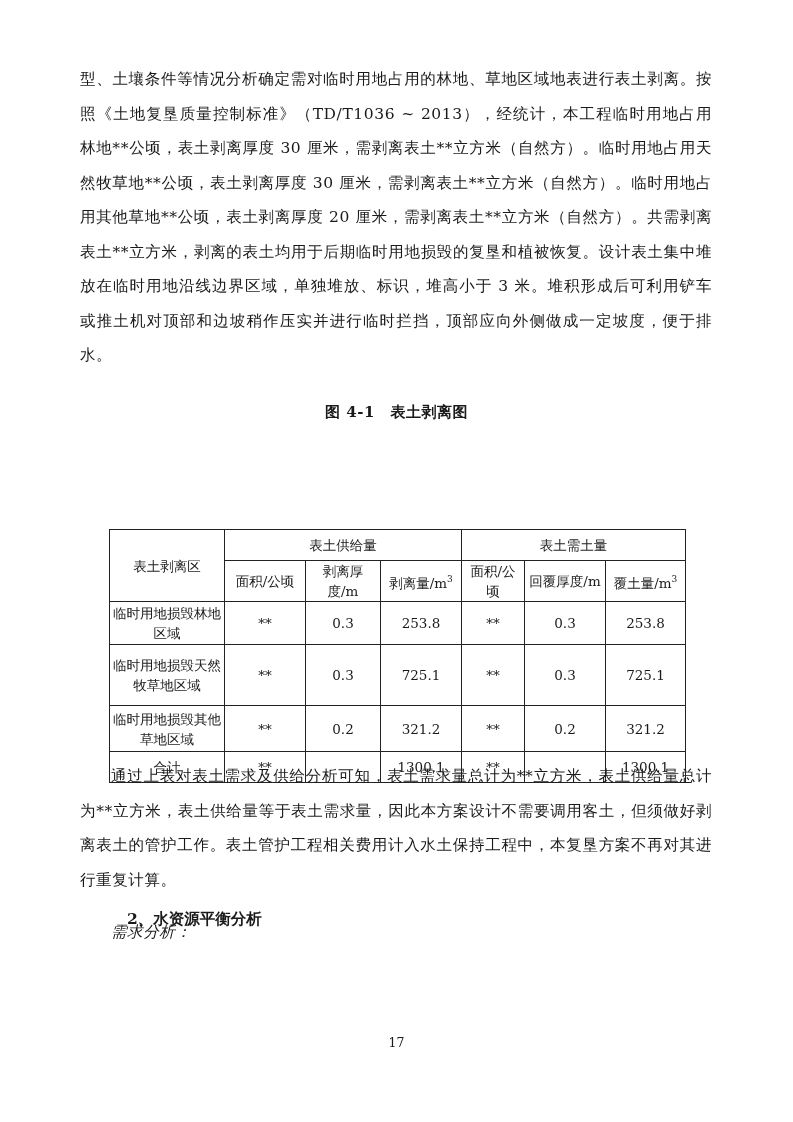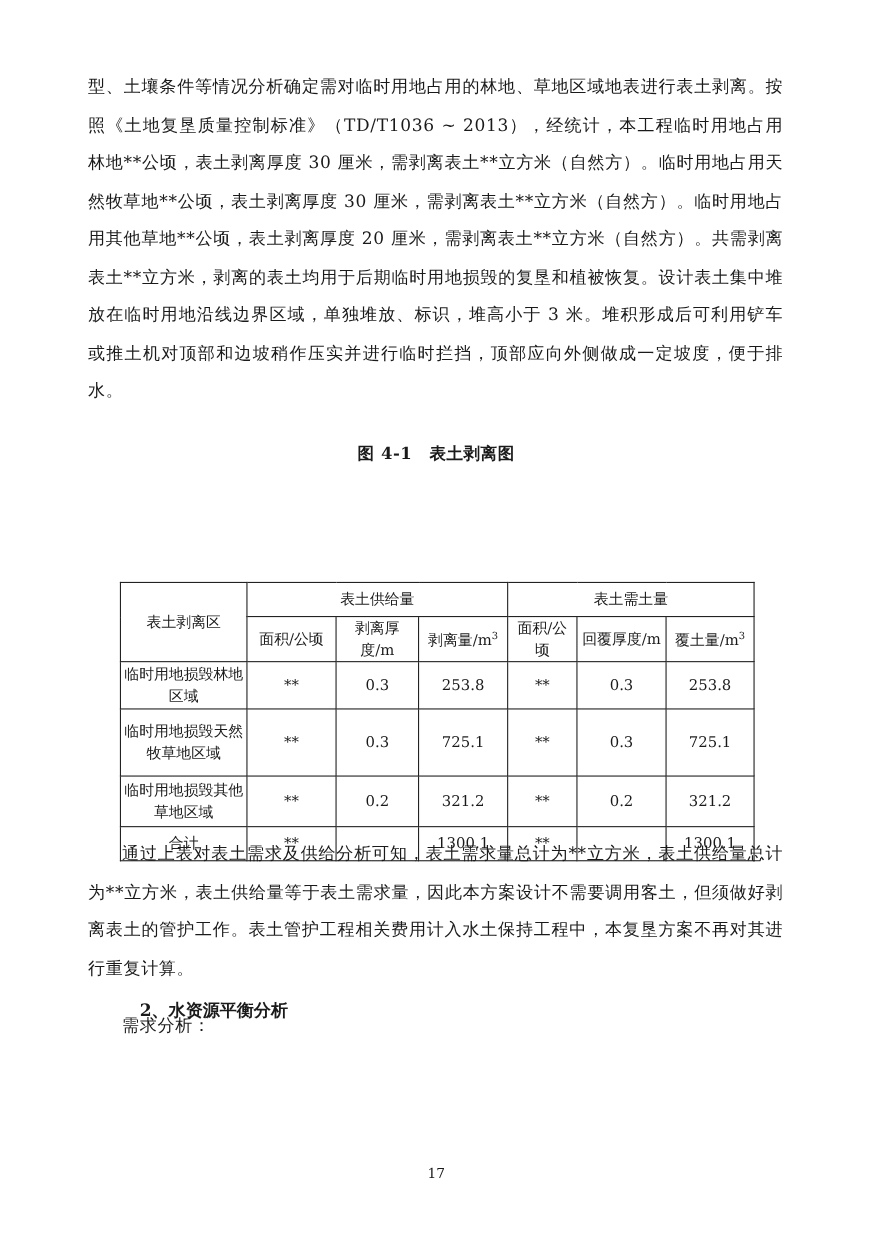--- a/index.html
+++ b/index.html
@@ -9,21 +9,21 @@
   .para { position: absolute; left: 80px; width: 632px; font-size: 15.5px; line-height: 34.5px;
           text-align: justify; letter-spacing: 0.6px; margin: 0; }
   .indent { text-indent: 31px; }
   .caption { position: absolute; left: 0; width: 793px; text-align: center; font-weight: bold;
              font-size: 15px; margin: 0; letter-spacing: 0.5px; }
   .heading { position: absolute; left: 111px; font-weight: bold; font-size: 15.5px; margin: 16px; }
   table.data { position: absolute; left: 109px; top: 529px; width: 576px; border-collapse: collapse;
                font-size: 13.5px; table-layout: fixed; }
   table.data td, table.data th { border: 1.4px solid #222; text-align: center; vertical-align: middle;
                font-weight: normal; padding: 0 3px; line-height: 20px; }
-  .page-number { position: absolute; left: 0; width: 793px; top: 1035px; text-align: center; font-size: 12.5px; margin-top: 24px; }
+  .page-number { position: absolute; left: 0; width: 793px; top: 1035px; text-align: center; font-size: 12.5px; }
   sup { font-size: 9px; }
 </style>
 </head>
 <body>
 
 <div class="page">
 
   <p class="para" style="top:62px;">型、土壤条件等情况分析确定需对临时用地占用的林地、草地区域地表进行表土剥离。按照《土地复垦质量控制标准》（TD/T1036 ~ 2013），经统计，本工程临时用地占用林地**公顷，表土剥离厚度 30 厘米，需剥离表土**立方米（自然方）。临时用地占用天然牧草地**公顷，表土剥离厚度 30 厘米，需剥离表土**立方米（自然方）。临时用地占用其他草地**公顷，表土剥离厚度 20 厘米，需剥离表土**立方米（自然方）。共需剥离表土**立方米，剥离的表土均用于后期临时用地损毁的复垦和植被恢复。设计表土集中堆放在临时用地沿线边界区域，单独堆放、标识，堆高小于 3 米。堆积形成后可利用铲车或推土机对顶部和边坡稍作压实并进行临时拦挡，顶部应向外侧做成一定坡度，便于排水。</p>
 
   <p class="caption" style="top:403px;">图 4-1　表土剥离图</p>
@@ -90,17 +90,17 @@
       <td></td>
       <td>1300.1</td>
     </tr>
   </tbody>
     </table>
 
   <p class="para indent" style="top:759px;">通过上表对表土需求及供给分析可知，表土需求量总计为**立方米，表土供给量总计为**立方米，表土供给量等于表土需求量，因此本方案设计不需要调用客土，但须做好剥离表土的管护工作。表土管护工程相关费用计入水土保持工程中，本复垦方案不再对其进行重复计算。</p>
 
   <p class="heading" style="top:893px;">2、水资源平衡分析</p>
 
-  <p class="para indent" style="top:915px;">需求分析：</p>
+  <p class="para indent" style="top:915px;font-style:italic;">需求分析：</p>
 
 
   <div class="page-number">17</div>
 </div>
 
 </body></html>

